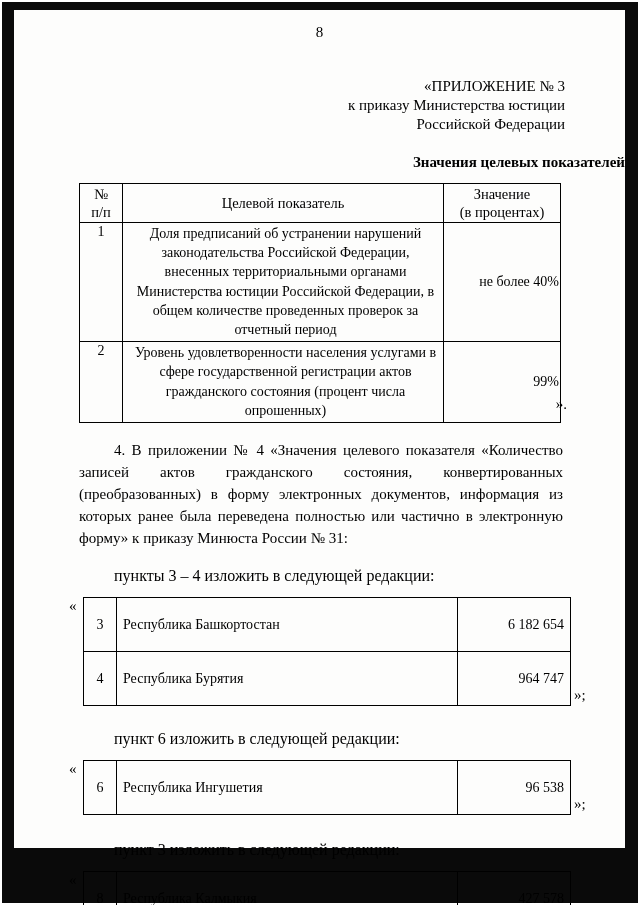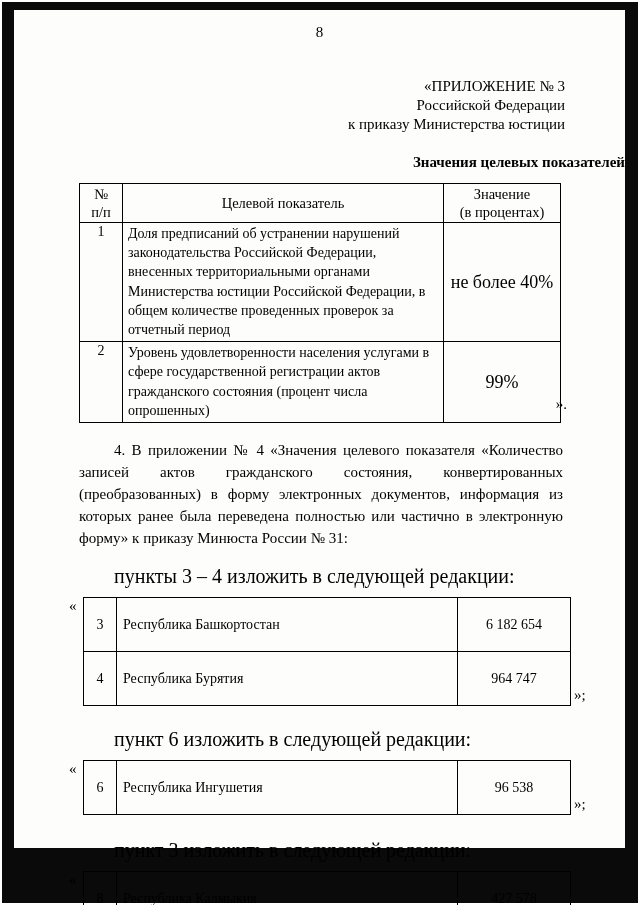--- a/index.html
+++ b/index.html
@@ -26,58 +26,58 @@
 
   .table-wrap{position:relative;margin:12px 0 0 65px;width:466px;}
   table{border-collapse:collapse;}
   .main-table{width:466px;table-layout:fixed;}
   .main-table th,.main-table td{border:1px solid #000;}
   .main-table th{font-weight:normal;font-size:14.5px;text-align:center;padding:1px 2px;line-height:18px;vertical-align:middle;}
   .col-num{width:38px;}
   .col-ind{width:316px;}
   .col-val{width:112px;}
   .main-table td.num{vertical-align:top;text-align:center;font-size:14px;padding-top:1px;}
-  .main-table td.ind{vertical-align:top;font-size:14px;line-height:19.2px;padding:1px 0 2px 5px;text-align:left;}
-  .main-table td.val{text-align:center;vertical-align:middle;font-size:18px;}
+  .main-table td.ind{vertical-align:top;font-size:14px;line-height:19.2px;padding:1px 0 2px 5px;text-align:center;}
+  .main-table td.val{text-align:right;vertical-align:middle;font-size:14px;}
   .close-after-table{position:absolute;right:-22px;bottom:10px;font-size:15px;}
 
   .para{
     margin:16px 62px 8px 65px;font-size:15px;line-height:22px;
     text-align:justify;text-indent:35px;
   }
 
-  .instruction{margin:18px 0 0 100px;font-size:20px;line-height:18px;}
+  .instruction{margin:18px 0 0 100px;font-size:16px;line-height:18px;}
 
   .edit-block{display:flex;align-items:stretch;margin:12px 0 0 55px;}
   .eb-gap-1{margin-top:12px;}
   .eb-gap-2{margin-top:12px;}
   .instr-gap-1{margin-top:24px;}
   .instr-gap-2{margin-top:26px;}
   .oq{font-size:15px;width:14px;padding-top:1px;flex:none;}
   .cq{font-size:15px;align-self:flex-end;padding-left:3px;line-height:21px;flex:none;}
   .edit-table{width:460px;table-layout:fixed;flex:none;}
   .edit-table td{border:1px solid #000;font-size:14px;height:21px;padding:16px 6px;vertical-align:middle;}
   .edit-table td.enum{width:32px;text-align:center;padding:0;}
   .edit-table td.ename{width:328px;text-align:left;}
-  .edit-table td.eval{width:100px;text-align:center;}
+  .edit-table td.eval{width:100px;text-align:right;}
 </style>
 </head>
 <body>
 
 <div class="scan-frame"></div>
 
 <div class="page">
   <div class="content">
 
     <div class="page-number">8</div>
 
     <div class="heading-block">
       <div>«ПРИЛОЖЕНИЕ № 3</div>
+      <div>к приказу Министерства юстиции</div>
       <div>Российской Федерации</div>
-      <div>к приказу Министерства юстиции</div>
     </div>
 
     <div class="doc-title">Значения целевых показателей</div>
 
     <div class="table-wrap">
       <table class="main-table">
         <tbody>
             <tr>
           <th class="col-num">
             <div>№</div>

